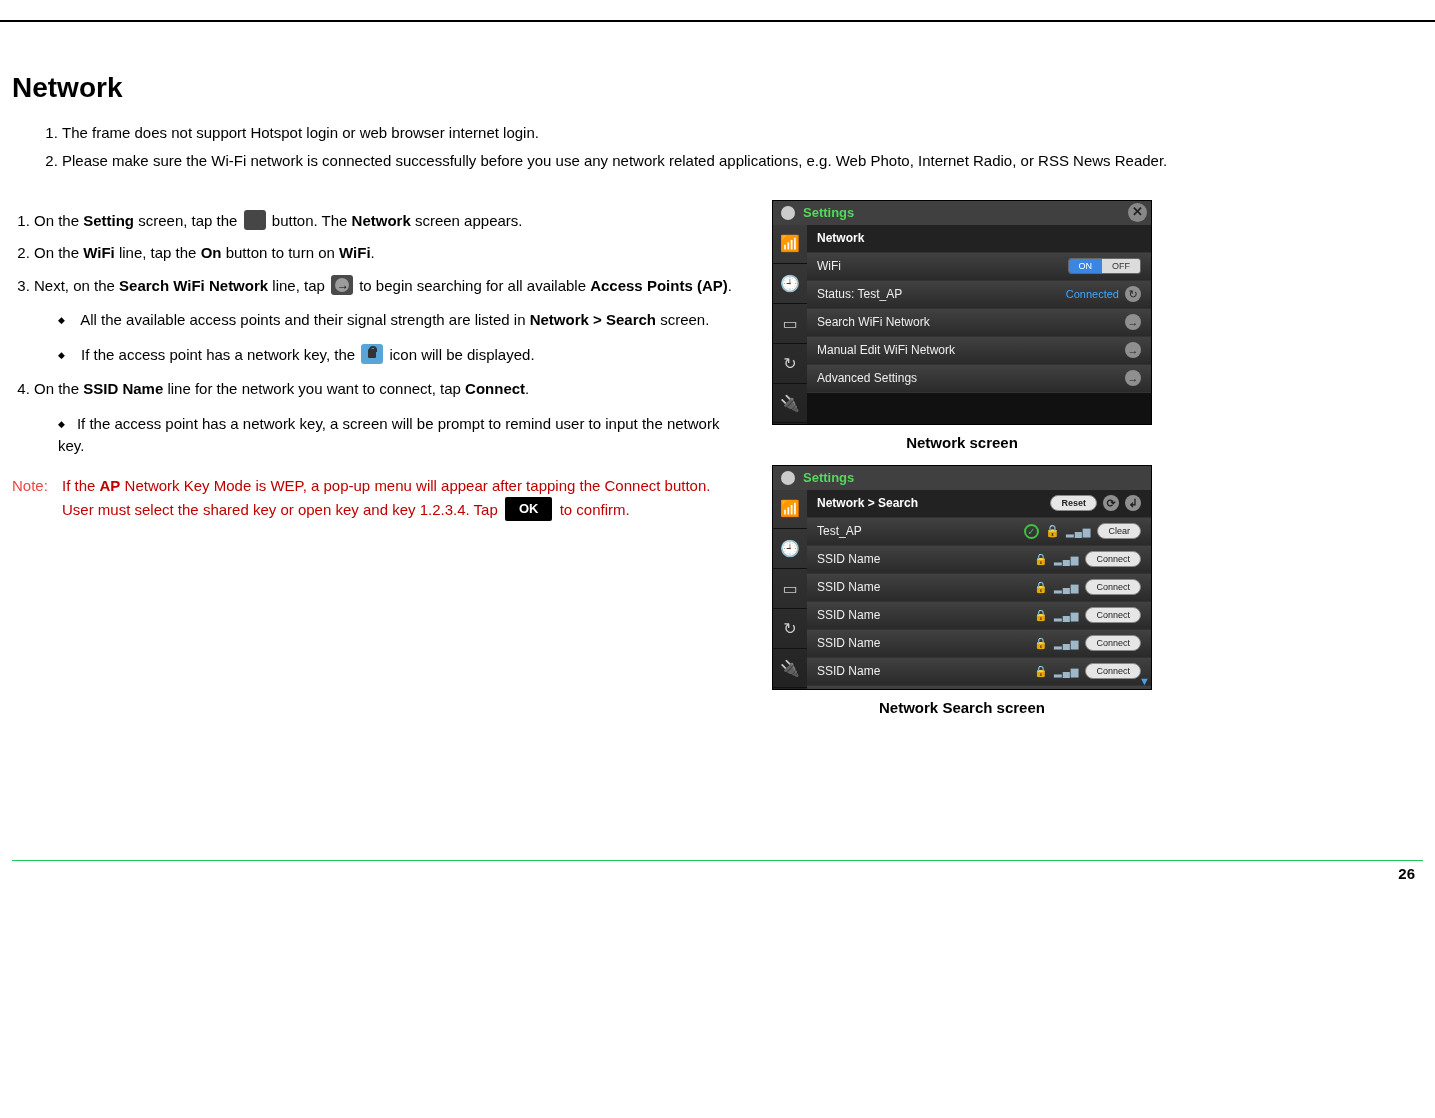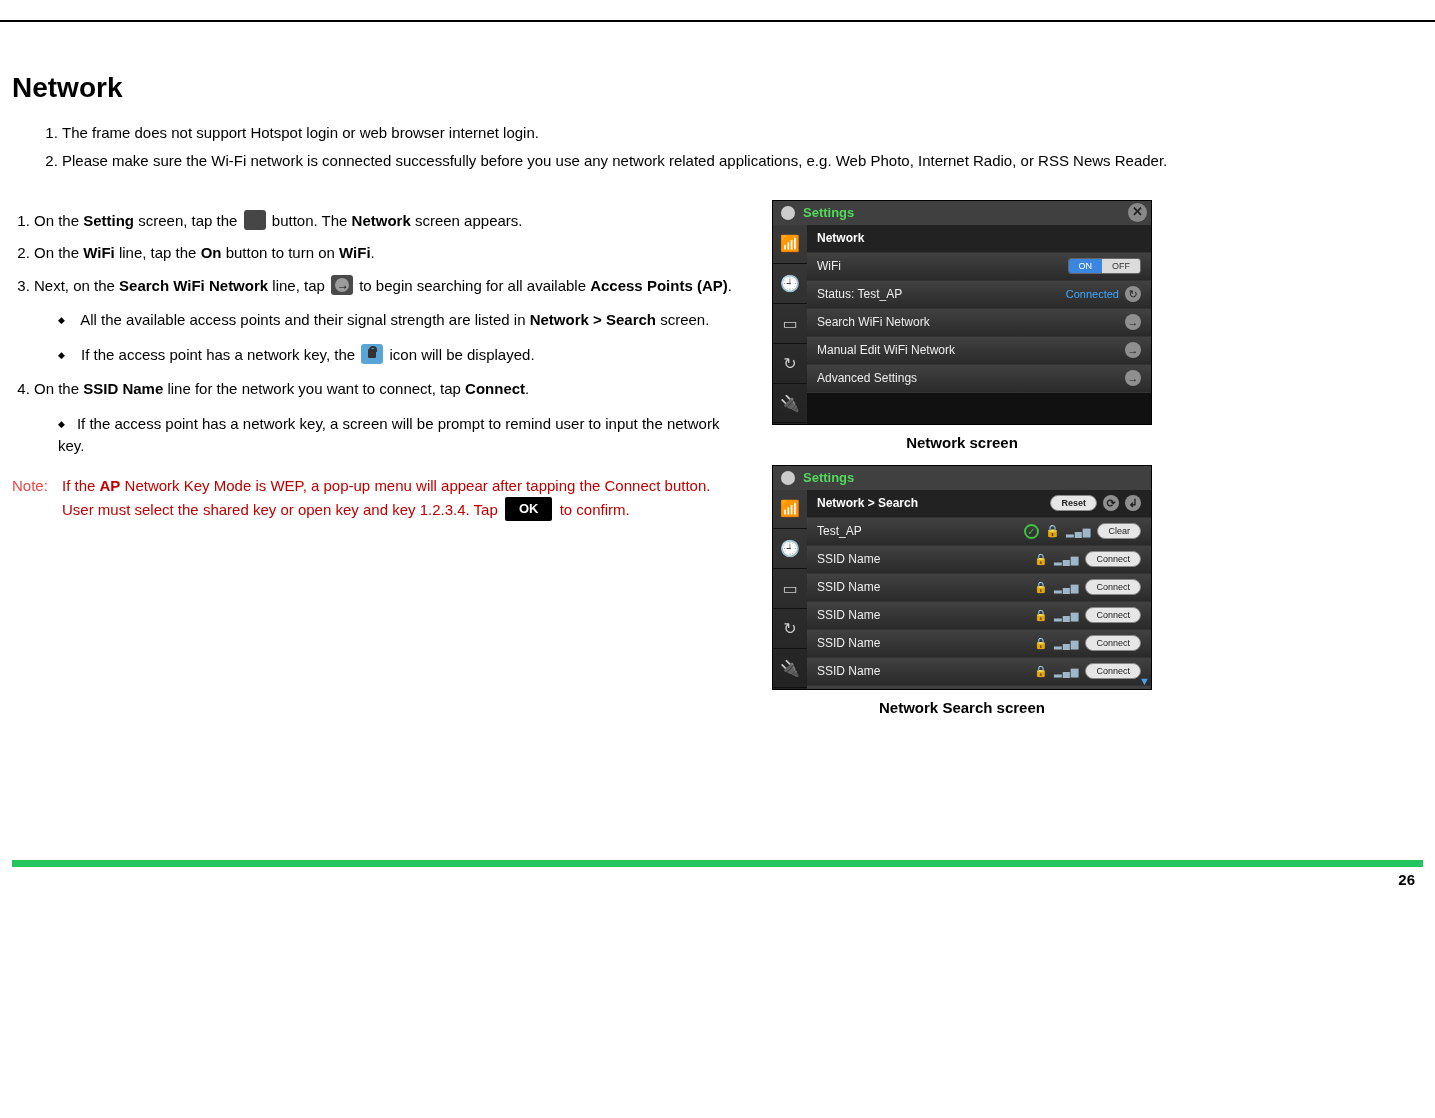--- a/index.html
+++ b/index.html
@@ -139,21 +139,21 @@
   }
   .lock-blue { color:#4aa0e8; font-size:12px; }
 
   .caption { text-align:center; font-weight:bold; font-size:15px; margin:6px 0 14px 0; }
 
   .scroll-ind { position:absolute; right:2px; width:10px; font-size:11px; }
   .scroll-up   { top:26px; color:#4aa0e8; }
   .scroll-down { bottom:2px; color:#4aa0e8; }
 
   .footer {
-    border-top:7px solid #22c55e; margin-top:130px;
+    border-top:1px solid #22c55e; margin-top:130px;
     text-align:right; font-weight:bold; font-size:15px;
     padding:4px 8px 18px 0;
   }
   .gear-svg circle{ fill:#ccc;}
 </style>
 </head>
 <body>
 
 <div class="page">
   <div class="content">

